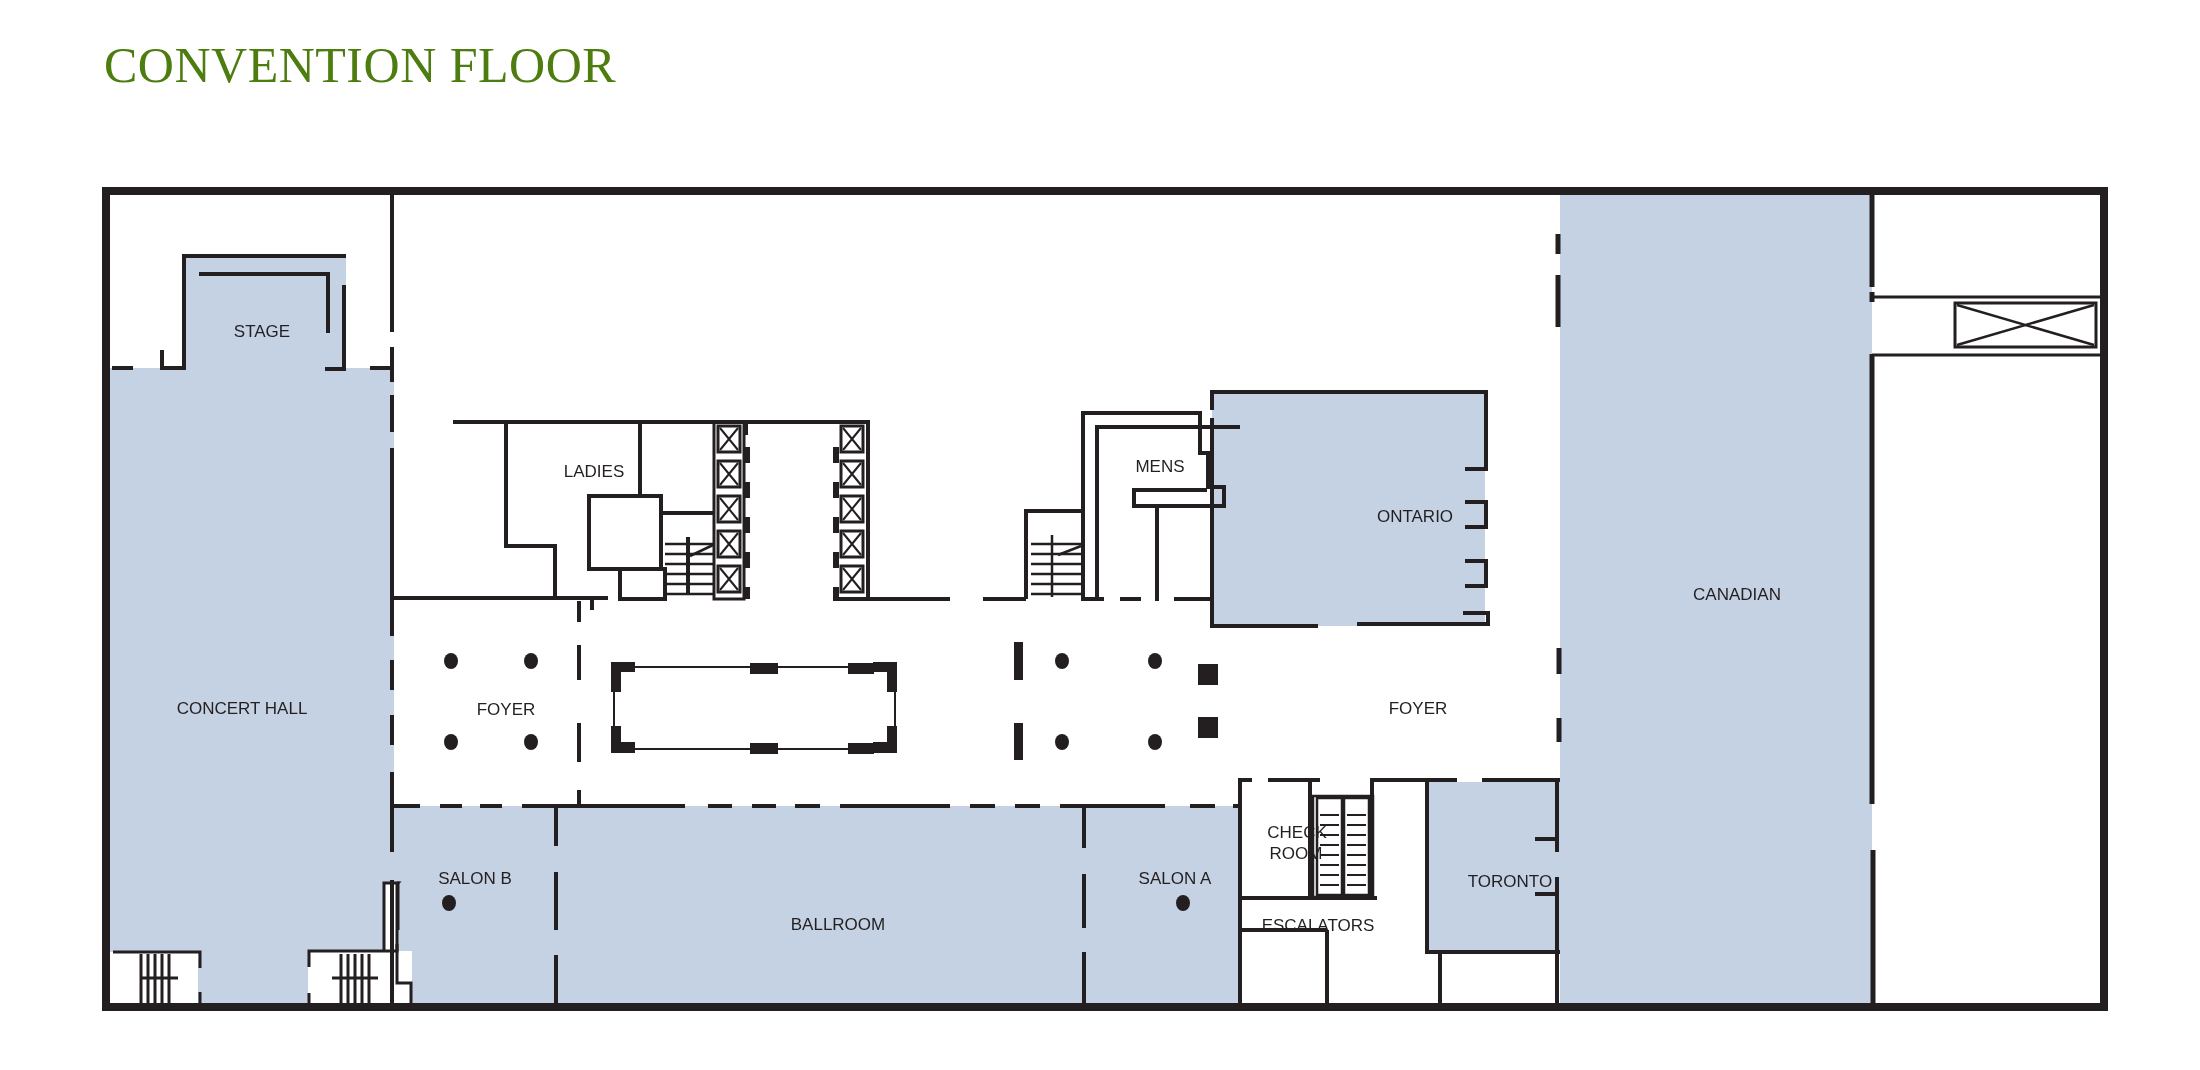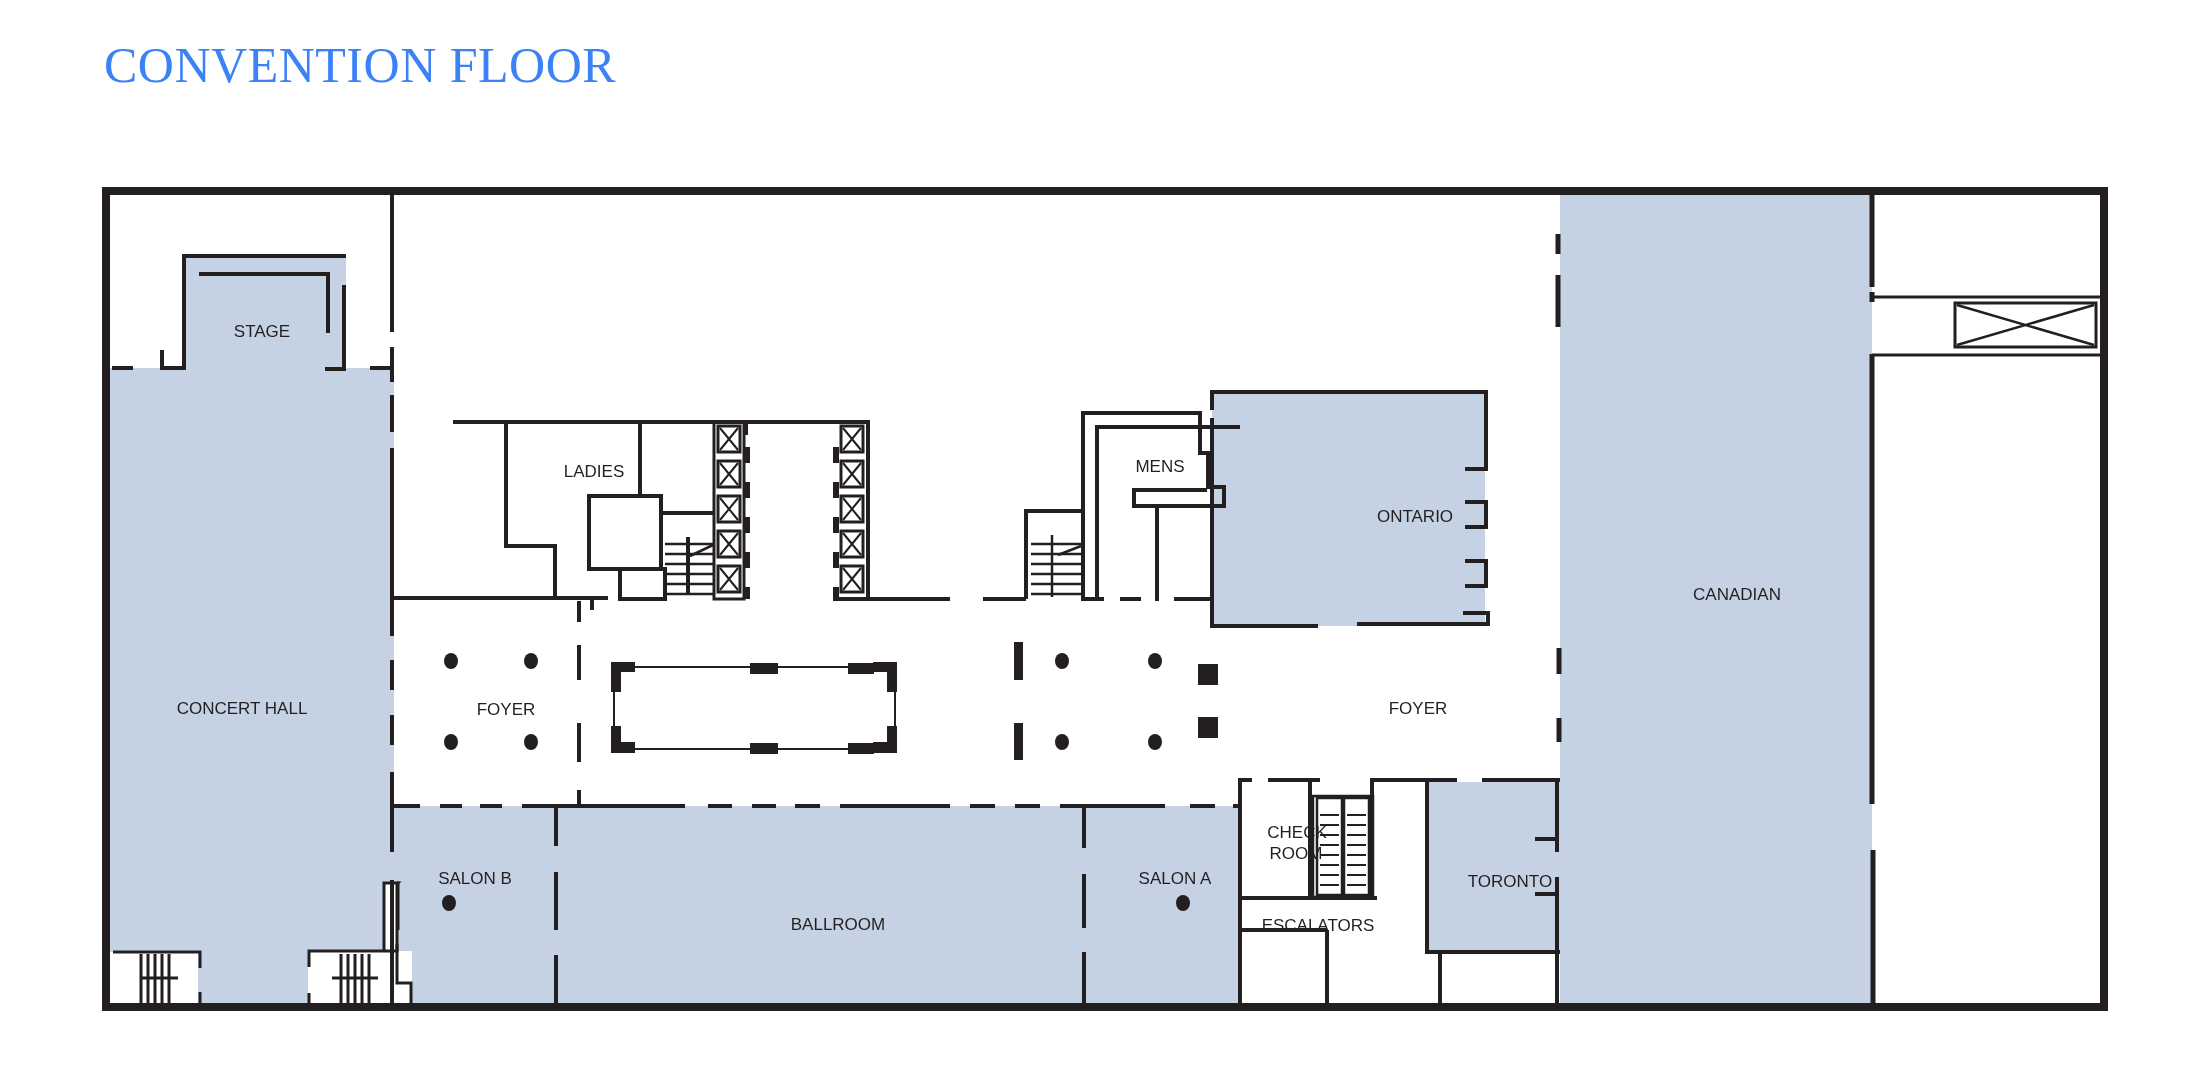--- a/index.html
+++ b/index.html
@@ -1,20 +1,20 @@
 <!DOCTYPE html>
 <html><head>
 <meta charset="utf-8">
 <style>
   html, body { margin: 0; padding: 0; background: #ffffff; }
   body { width: 2200px; height: 1070px; position: relative; overflow: hidden; font-family: "Liberation Sans", sans-serif; }
   .title {
     position: absolute; left: 104px; top: 36px;
     font-family: "Liberation Serif", "DejaVu Serif", serif;
-    font-size: 50px; letter-spacing: 0.5px; color: #3b82f6;
+    font-size: 50px; letter-spacing: 0.5px; color: #4d7c0f;
     white-space: nowrap;
   }
   svg.plan { position: absolute; left: 0; top: 0; }
   .room-label {
     font-family: "Liberation Sans", "DejaVu Sans", sans-serif;
     font-size: 17px; fill: #231f20; text-anchor: middle;
     transform-box: fill-box; transform-origin: center;
   }
   .wall { stroke: #231f20; fill: none; stroke-linecap: butt; }
 </style>

